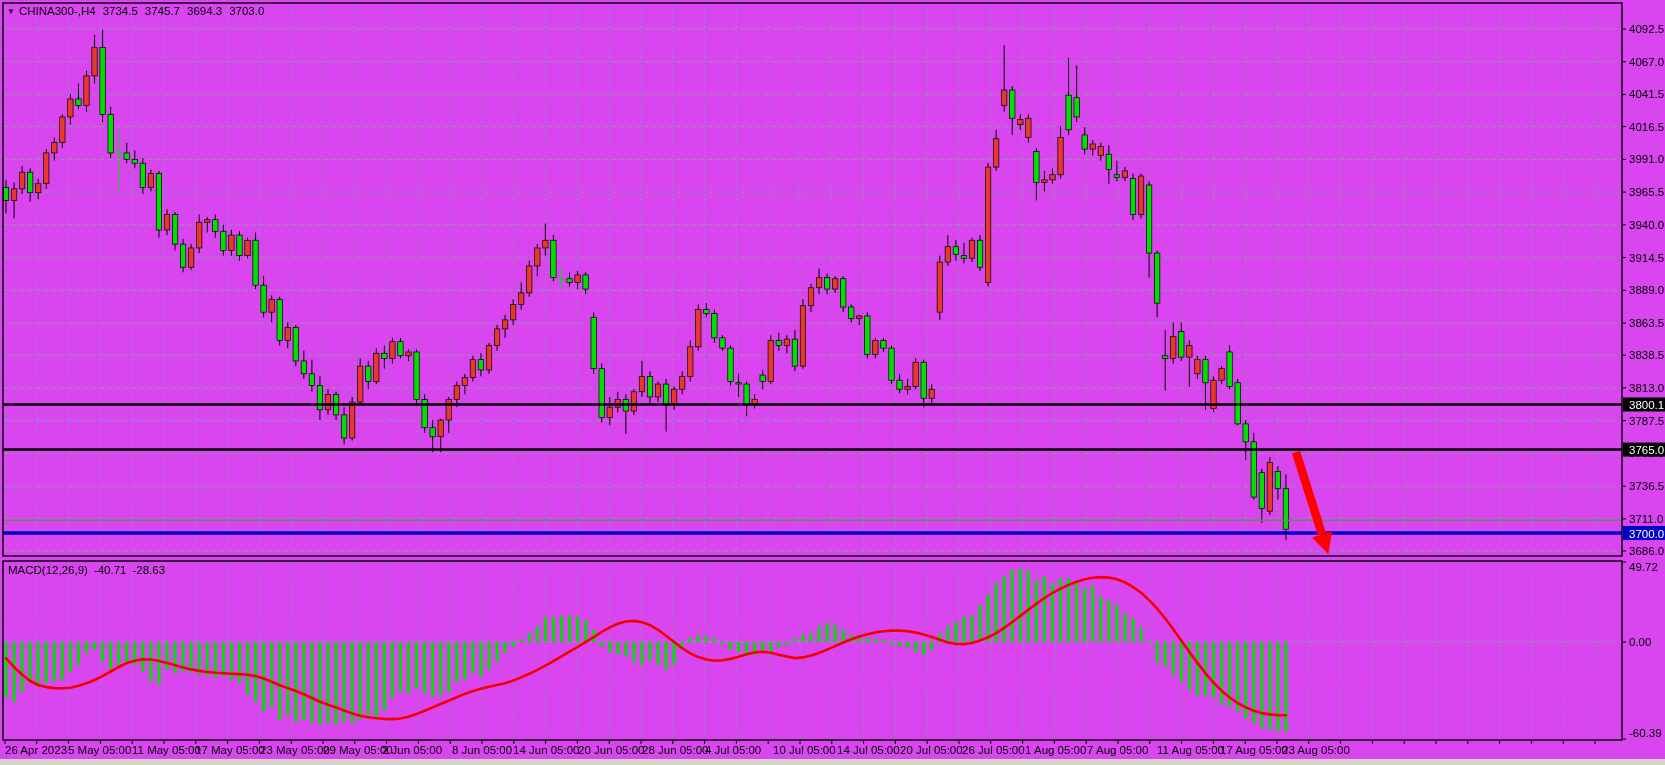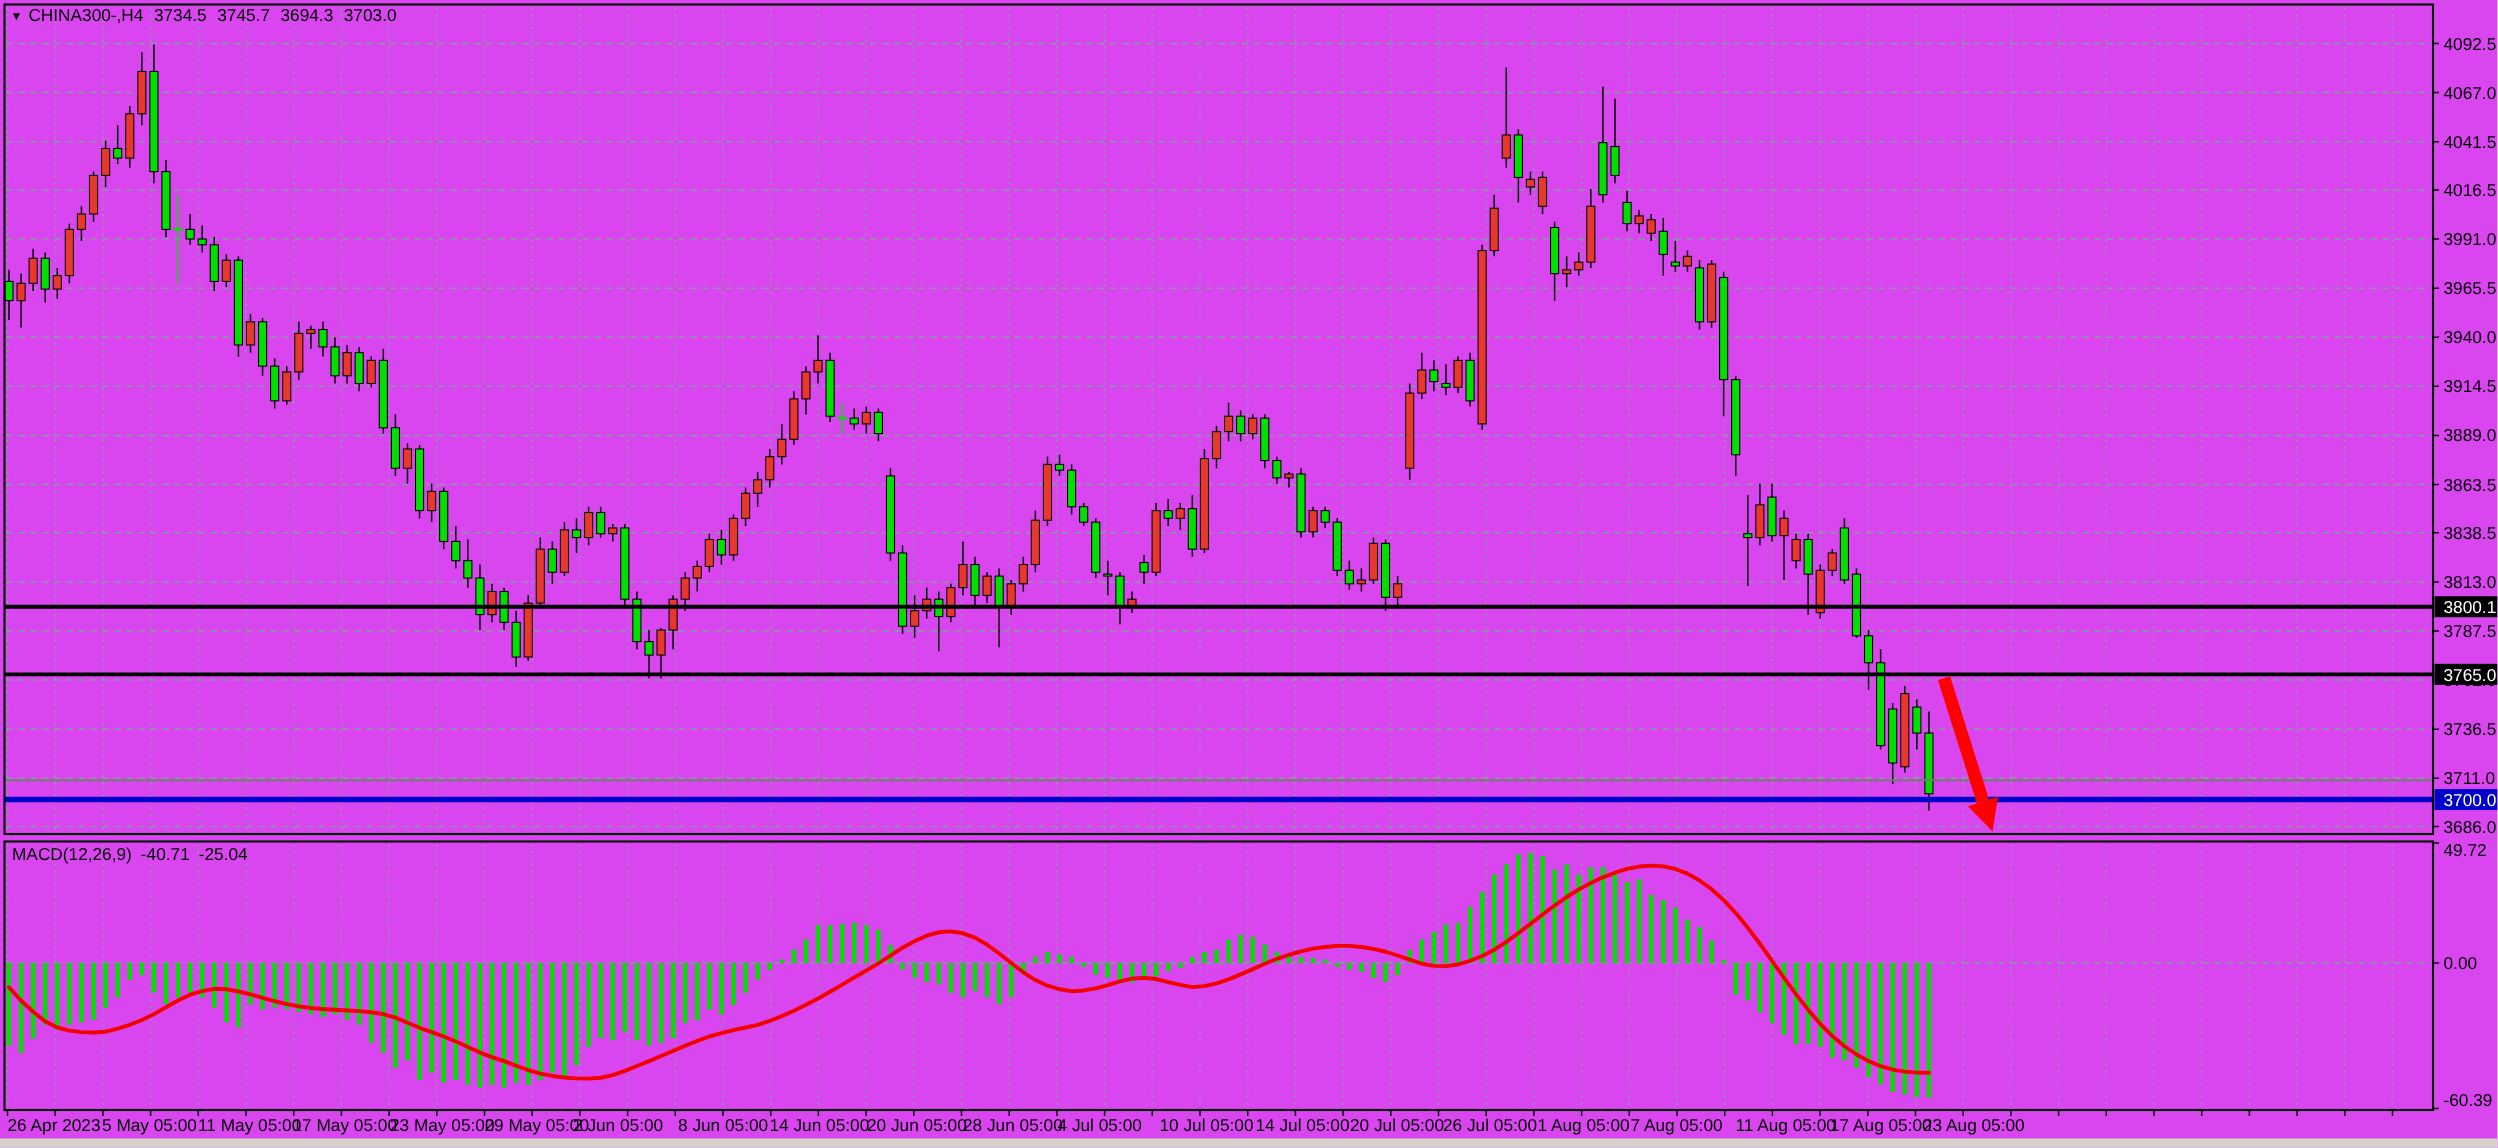--- a/index.html
+++ b/index.html
@@ -23,21 +23,21 @@
 </head>
 <body>
 
 <div id="chart-window">
 
   <div id="symbol-header">
     <span class="tri">▼</span><span>CHINA300-,H4</span><span class="v">3734.5</span><span class="v">3745.7</span><span class="v">3694.3</span><span class="v">3703.0</span>
   </div>
 
   <div id="macd-header">
-    <span>MACD(12,26,9)</span><span class="v">-40.71</span><span class="v">-25.04</span>
+    <span>MACD(12,26,9)</span><span class="v">-40.71</span><span class="v">-28.63</span>
   </div>
 
   <svg id="chart-svg" width="1665" height="765" viewBox="0 0 1665 765">
       <g>
         <line x1="5" y1="5" x2="5" y2="555" stroke="#8a98a8" stroke-width="1" stroke-dasharray="1.5 2.8"></line>
         <line x1="5" y1="563" x2="5" y2="739" stroke="#8a98a8" stroke-width="1" stroke-dasharray="1.5 2.8"></line>
         <line x1="36.8" y1="5" x2="36.8" y2="555" stroke="#8a98a8" stroke-width="1" stroke-dasharray="1.5 2.8"></line>
         <line x1="36.8" y1="563" x2="36.8" y2="739" stroke="#8a98a8" stroke-width="1" stroke-dasharray="1.5 2.8"></line>
         <line x1="68.6" y1="5" x2="68.6" y2="555" stroke="#8a98a8" stroke-width="1" stroke-dasharray="1.5 2.8"></line>
         <line x1="68.6" y1="563" x2="68.6" y2="739" stroke="#8a98a8" stroke-width="1" stroke-dasharray="1.5 2.8"></line>

